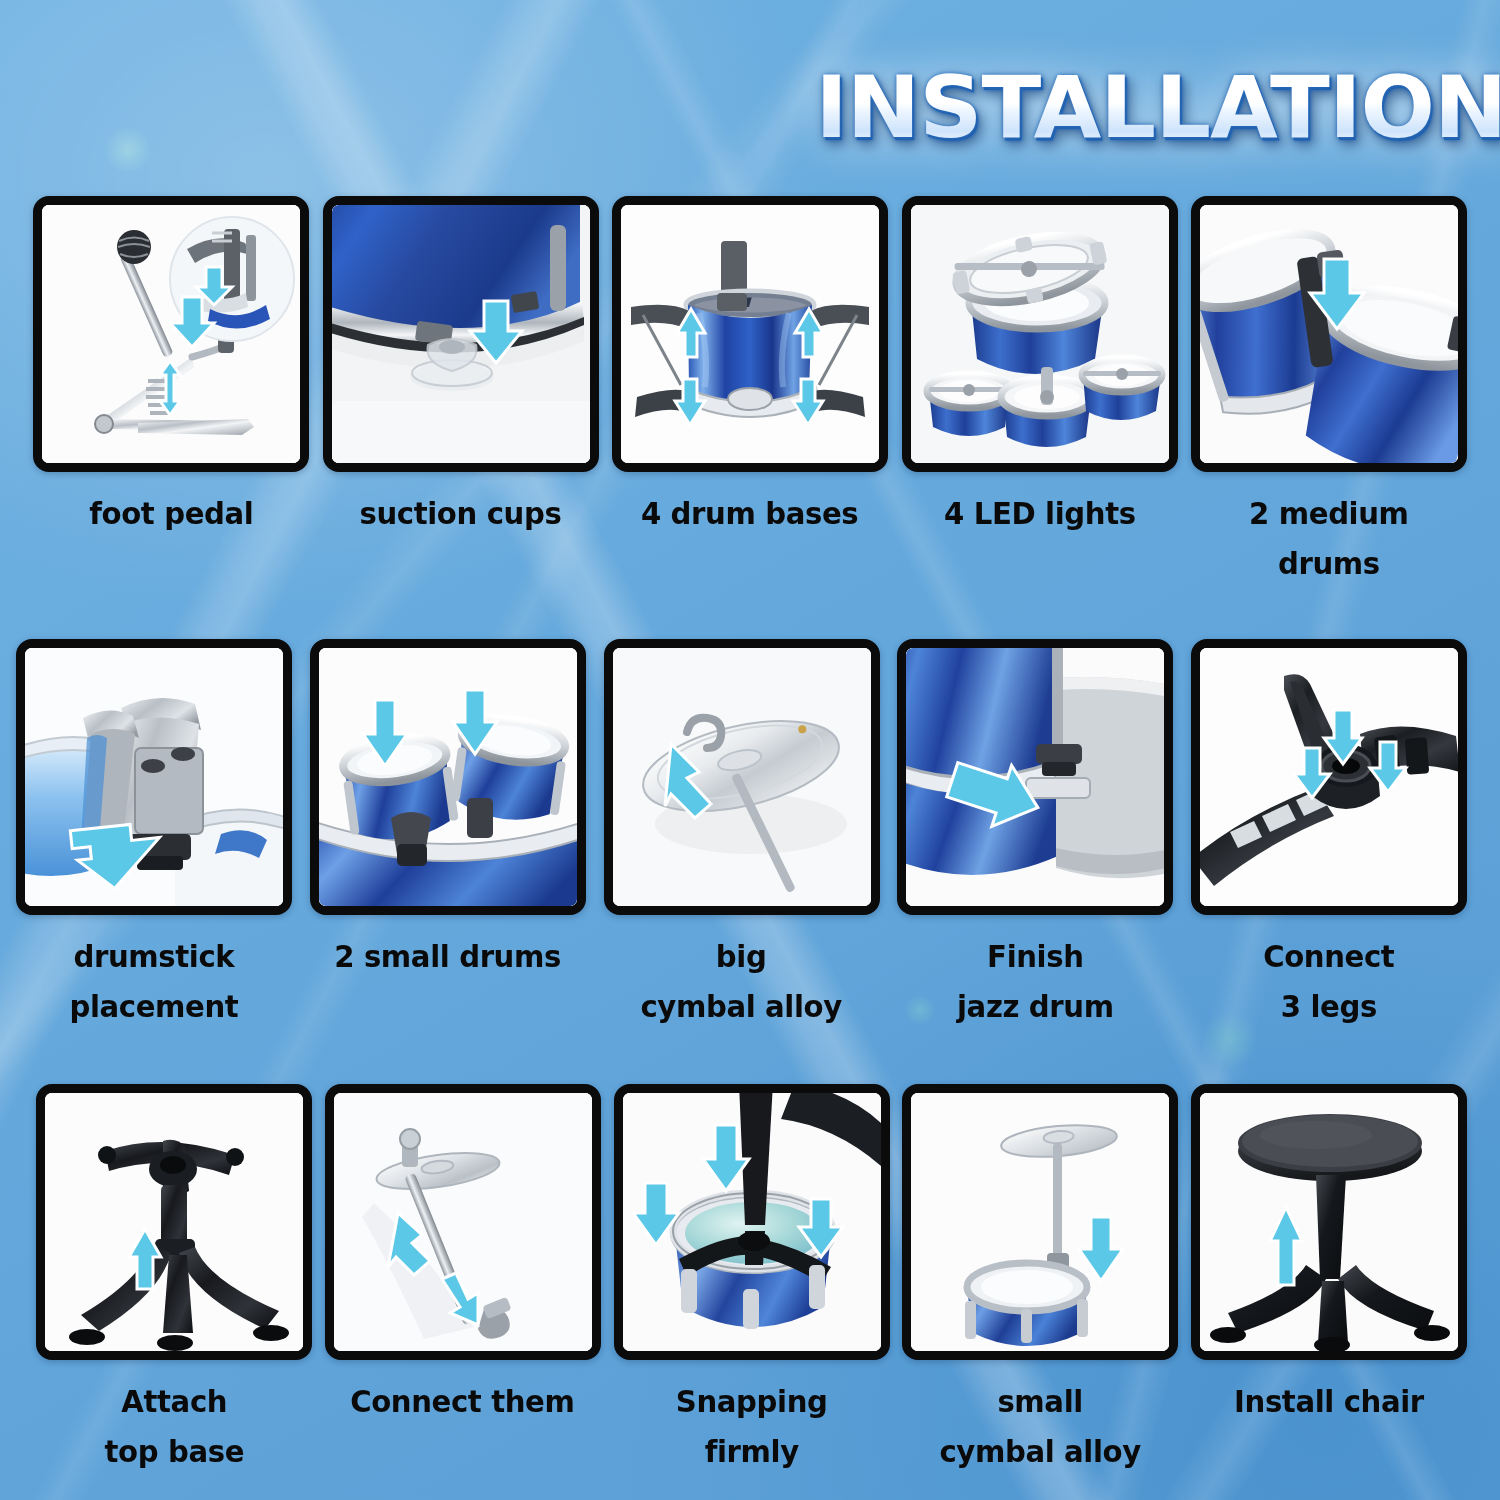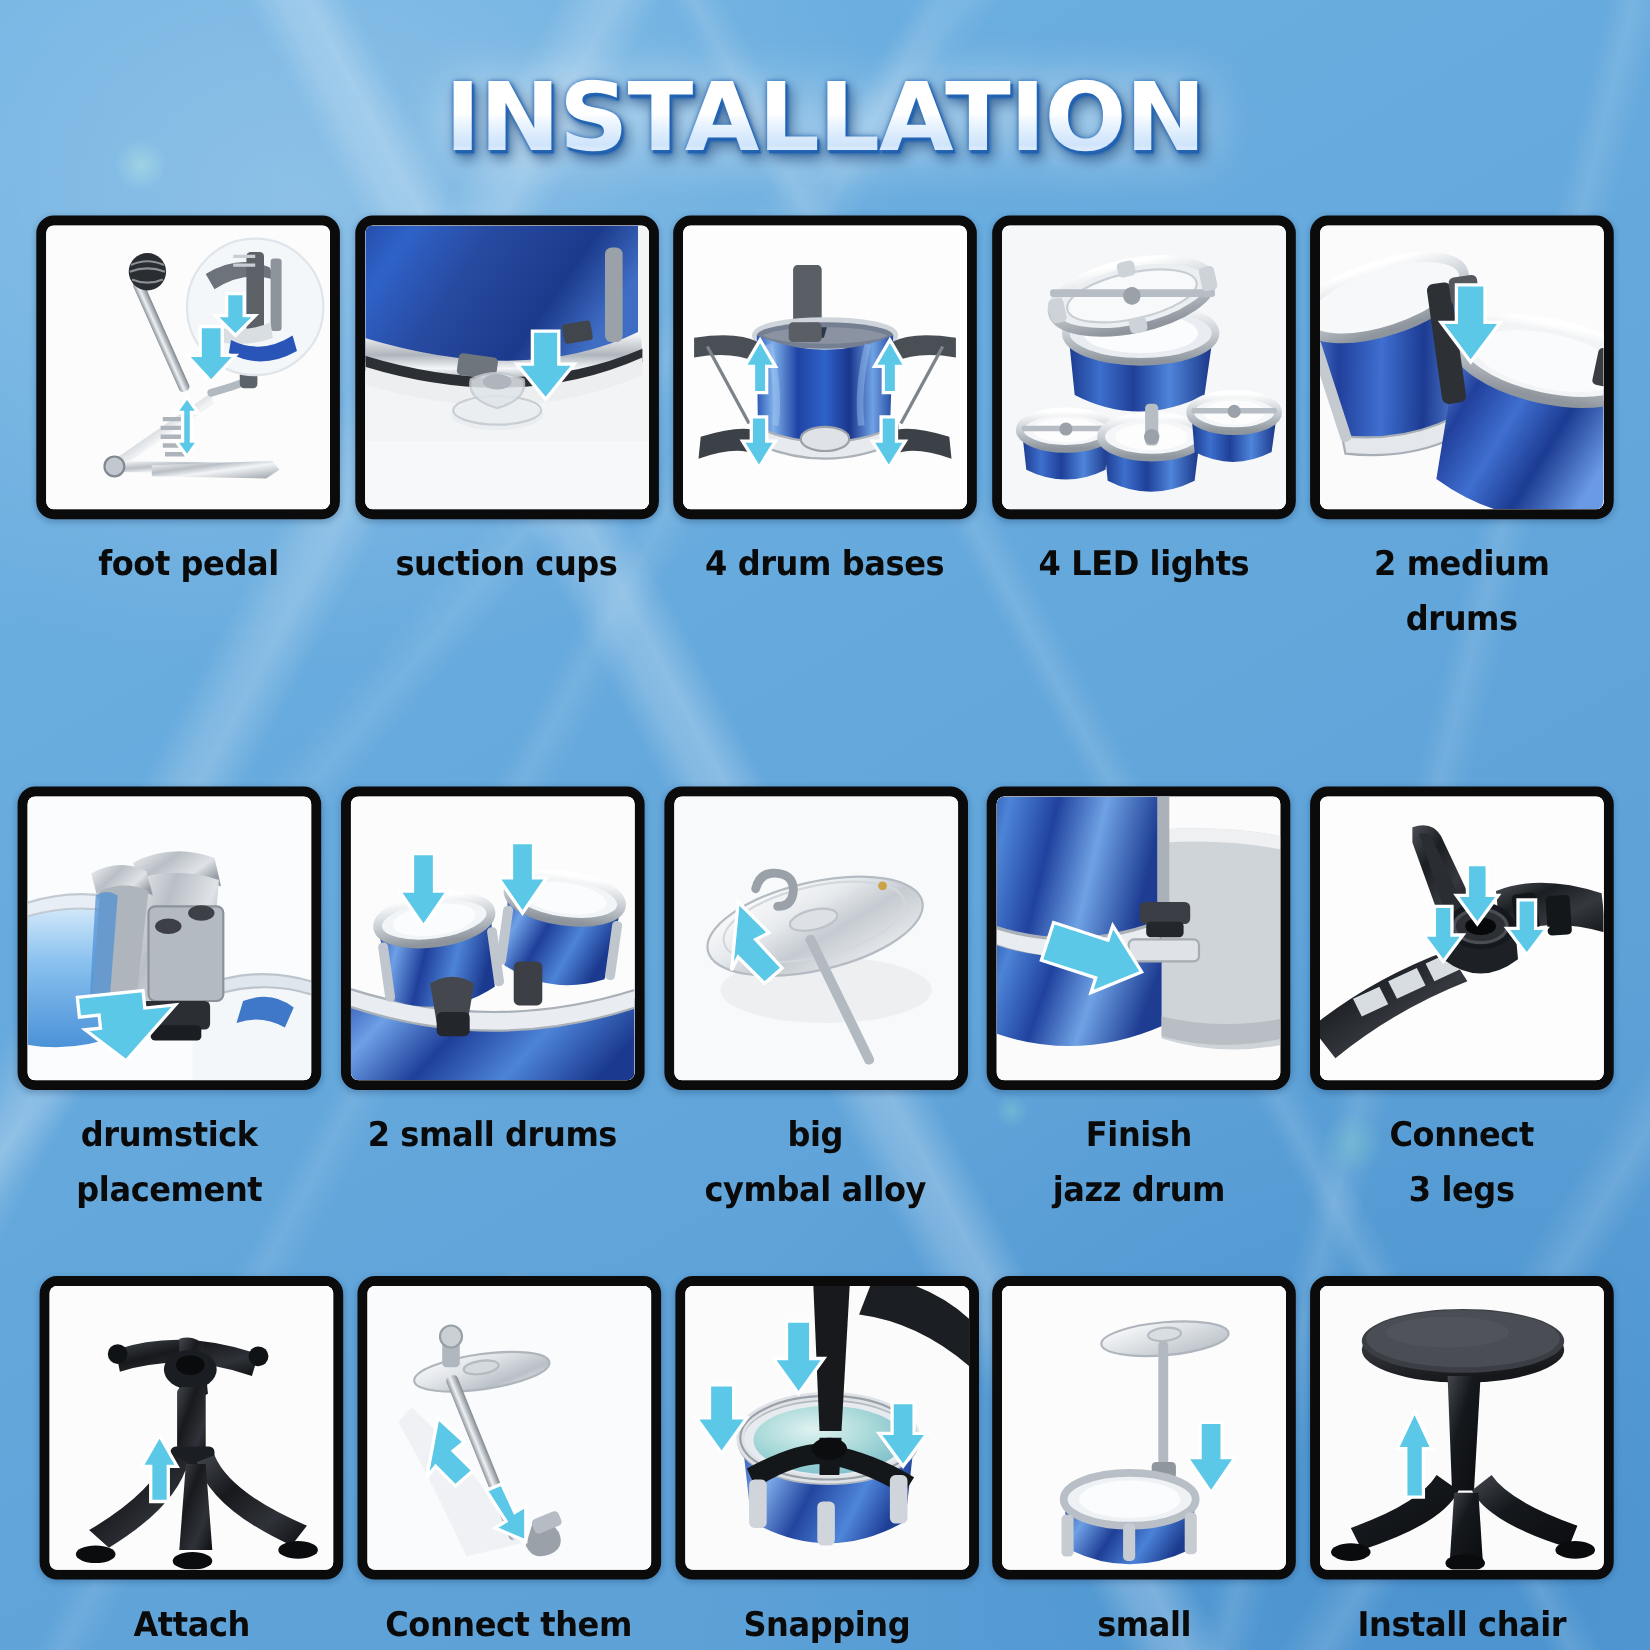--- a/index.html
+++ b/index.html
@@ -50,21 +50,21 @@
       radial-gradient(circle 30px at 470px 1175px, rgba(255,255,255,0.18), rgba(255,255,255,0) 72%),
       radial-gradient(circle 22px at 920px 1010px, rgba(160,240,200,0.25), rgba(160,240,200,0) 72%);
   }
 
   
   #title-wrap {
     position: absolute;
     top: 64px;
     left: 0;
     width: 100%;
-    text-align: center;
+    text-align: right;
     z-index: 5;
   }
   #title {
     display: inline-block;
     font-family: "DejaVu Sans", sans-serif;
     font-weight: bold;
     font-size: 86px;
     letter-spacing: -1px;
     line-height: 1.0;
     color: #ffffff;
@@ -87,21 +87,21 @@
     top: 196px;
     left: 0;
     width: 1500px;
     z-index: 4;
   }
   .row {
     display: flex;
     justify-content: space-between;
     padding: 0 33px;
   }
-  .row.r1 { height: 519px; border-radius: 22px; }
+  .row.r1 { height: 443px; border-radius: 22px; }
   .row.r2 { height: 445px; padding-left: 16px; }
   .row.r3 { height: 420px; padding-left: 36px; }
 
   .cell {
     width: 276px;
     display: flex;
     flex-direction: column;
     align-items: center;
   }
 

